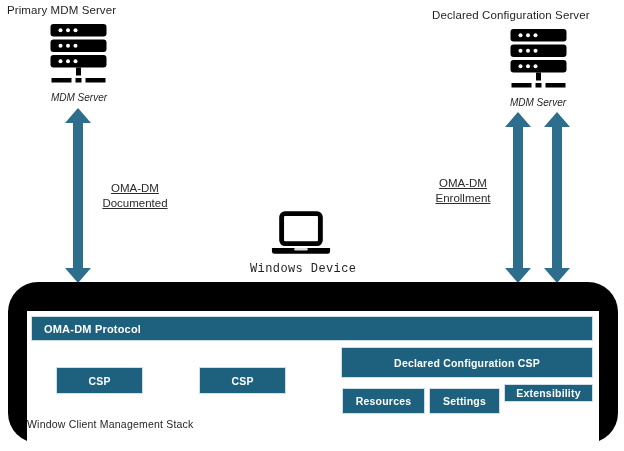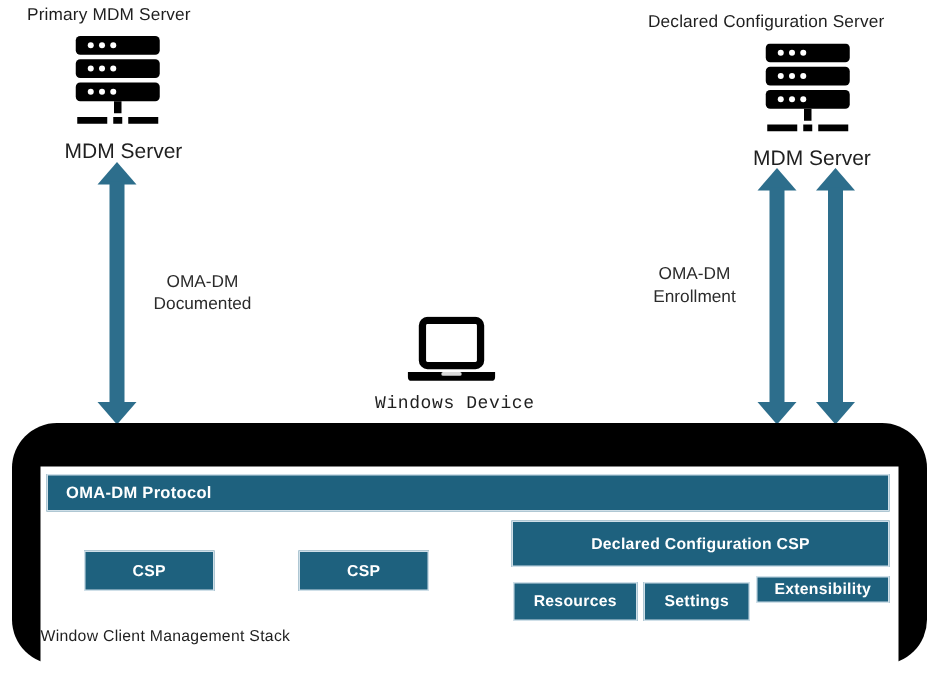--- a/index.html
+++ b/index.html
@@ -8,41 +8,41 @@
     width:624px;height:451px;
     background:#ffffff;
     font-family:"Liberation Sans", sans-serif;
     color:#262626;
     overflow:hidden;
   }
   .abs{position:absolute;}
 
   
   .node-title{font-size:11.5px;letter-spacing:.1px;color:#1f1f1f;white-space:nowrap;}
-  .node-sub{font-size:14px;color:#1f1f1f;text-align:center;white-space:nowrap;}
+  .node-sub{font-size:10px;color:#1f1f1f;text-align:center;white-space:nowrap;font-style:italic;}
 
   
   .varrow{width:26px;}
   .varrow .shaft{
     position:absolute;left:8px;top:13px;bottom:13px;width:10px;
     background:var(--arrow-teal,#2D6E8C);
   }
   .varrow .head-up{
     position:absolute;left:0;top:0;width:0;height:0;
     border-left:13px solid transparent;border-right:13px solid transparent;
     border-bottom:15px solid var(--arrow-teal,#2D6E8C);
   }
   .varrow .head-down{
     position:absolute;left:0;bottom:0;width:0;height:0;
     border-left:13px solid transparent;border-right:13px solid transparent;
     border-top:15px solid var(--arrow-teal,#2D6E8C);
   }
 
   .conn-label{
-    font-size:11.5px;line-height:15px;text-align:center;color:#2b2b2b;
+    font-size:11.5px;line-height:15px;text-align:center;color:#2b2b2b;text-decoration:underline;
   }
 
   .device-label{font-size:12px;text-align:center;color:#1f1f1f;letter-spacing:.4px;white-space:nowrap;font-family:Liberation Mono, monospace;}
 
   
   .stack-outer{
     left:8px;top:282px;width:610px;height:161px;
     background:#000000;border-radius:30px;
   }
   .stack-inner{
@@ -71,21 +71,21 @@
   .stack-caption{
     position:absolute;left:0;top:107px;width:100%;
     text-align:left;font-size:10.5px;color:#1f1f1f;letter-spacing:.2px;
   }
 </style>
 </head>
 <body>
 
 <div class="canvas">
 
-  <div class="abs node-title" style="left:7px;top:4px;margin-left:11px;">Primary MDM Server</div>
+  <div class="abs node-title" style="left:7px;top:4px;">Primary MDM Server</div>
 
   <svg class="abs" style="left:50px;top:24px;" width="57" height="62" viewBox="0 0 56 62" aria-hidden="true">
     <g fill="#000000">
       <rect x="0" y="0" width="56" height="12.5" rx="3"></rect>
       <rect x="0" y="15.5" width="56" height="12.5" rx="3"></rect>
       <rect x="0" y="31" width="56" height="12.5" rx="3"></rect>
       <rect x="25.5" y="43.5" width="5" height="8"></rect>
       <rect x="1" y="54" width="20" height="4.5"></rect>
       <rect x="25" y="54" width="6" height="4.5"></rect>
       <rect x="35" y="54" width="20" height="4.5"></rect>

